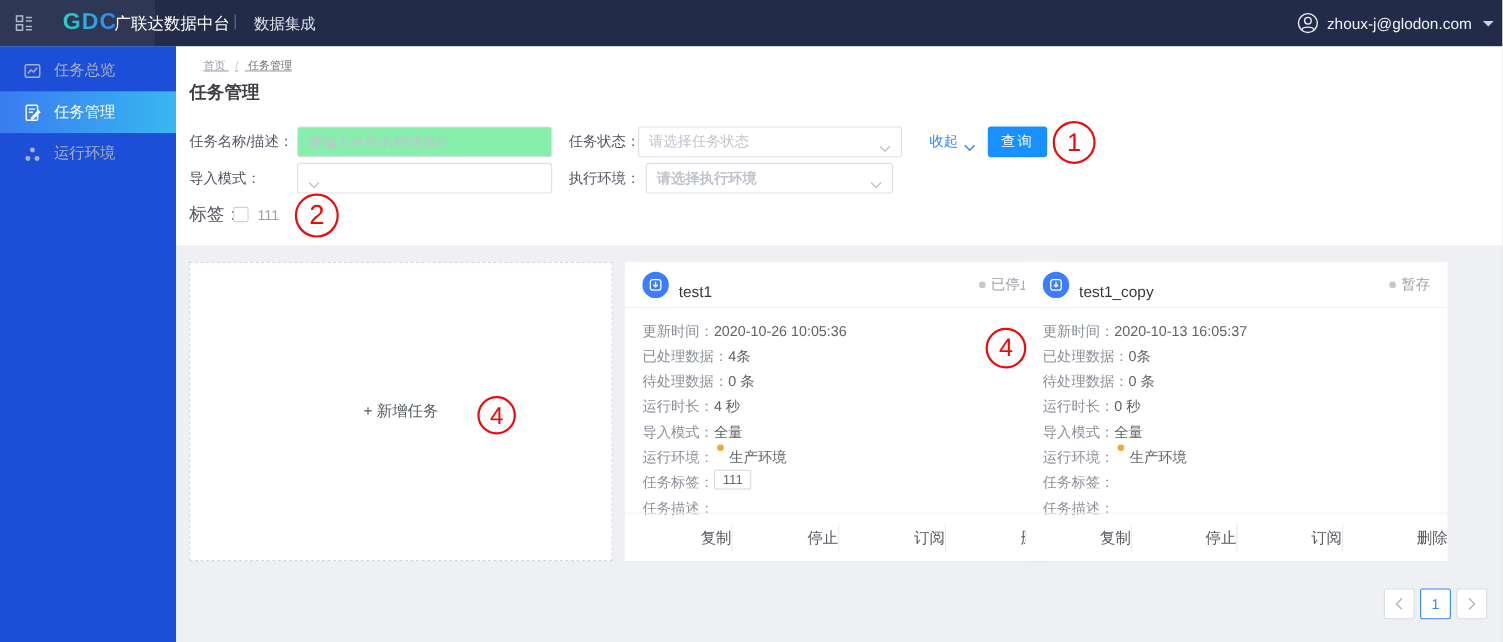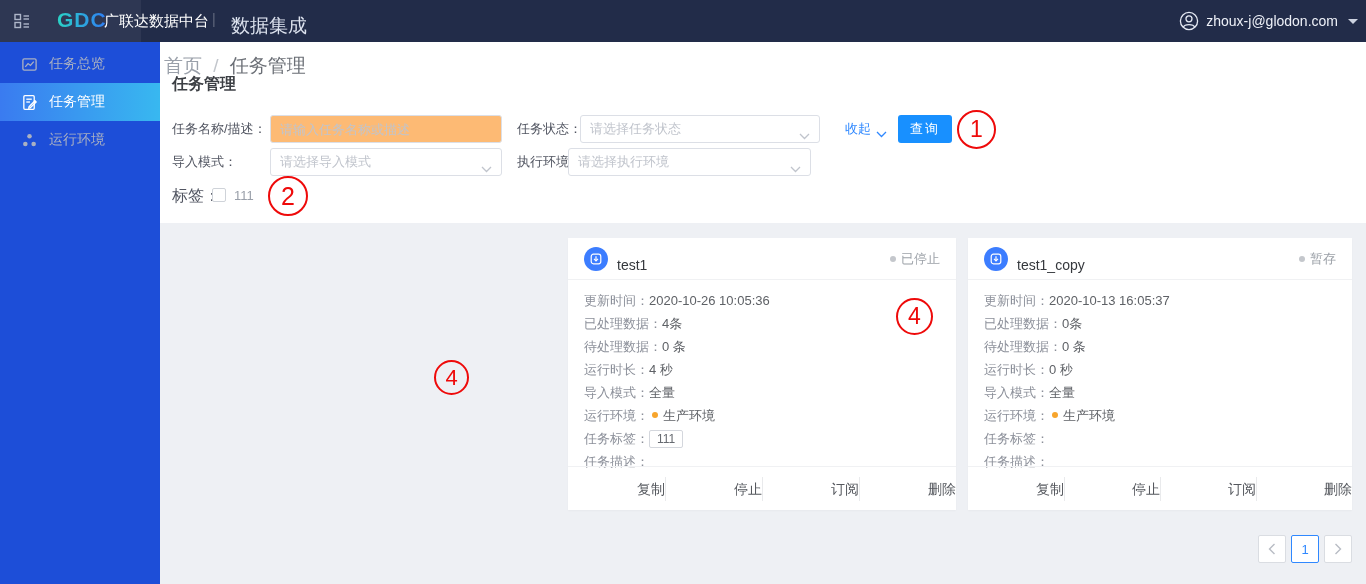--- a/index.html
+++ b/index.html
@@ -9,43 +9,43 @@
 
   
   .topbar { position:absolute; left:0; top:0; width:1366px; height:42px; background:#222c49; color:#fff; z-index:5; }
   .topbar-left-panel { position:absolute; left:0; top:0; width:141px; height:42px; background:rgba(255,255,255,0.055); }
   .collapse-btn { position:absolute; left:12px; top:11px; width:20px; height:20px; color:#aeb6c9; cursor:pointer; }
   .logo { position:absolute; left:57px; top:8px; font-size:21px; font-weight:bold; letter-spacing:1px;
           color:#2fb6e0; background:linear-gradient(90deg,#2ad3c5,#2f7cf6);
           -webkit-background-clip:text; background-clip:text; -webkit-text-fill-color:transparent; }
   .product-name { position:absolute; left:104px; top:12px; font-size:15px; color:#fff; }
   .topbar-divider { position:absolute; left:212px; top:11px; font-size:14px; color:rgba(255,255,255,0.28); }
-  .topbar-nav { position:absolute; left:231px; top:13px; font-size:19px; color:#dde3ef; cursor:pointer; }
+  .topbar-nav { position:absolute; left:231px; top:13px; font-size:14px; color:#dde3ef; cursor:pointer; }
   .topbar-user { position:absolute; right:8px; top:0; height:42px; display:flex; align-items:center; gap:7px; cursor:pointer; }
   .topbar-user .email { font-size:14px; color:#eef1f8; }
   .caret-down { width:0; height:0; border-left:5px solid transparent; border-right:5px solid transparent; border-top:5px solid #ccd2e0; margin-left:3px; }
 
   
   .sidebar { position:absolute; left:0; top:42px; width:160px; height:542px; background:#1d4ed8; padding-top:3px; }
   .side-item { height:38px; display:flex; align-items:center; padding-left:21px; gap:11px; color:#a9b0c2; font-size:14px; cursor:pointer; }
   .side-item .icn { width:17px; height:17px; flex:0 0 17px; display:flex; }
   .side-item.active { background:linear-gradient(90deg,#3a7bf0,#38b8f0); color:#ffffff; }
 
   
   .main { position:absolute; left:160px; top:42px; width:1206px; height:542px; background:#eef0f4; }
   .white-panel { position:absolute; left:0; top:0; width:1206px; height:181px; background:#ffffff; }
 
-  .breadcrumb { position:absolute; left:4px; top:11px; font-size:19px; color:#9aa0aa; }
+  .breadcrumb { position:absolute; left:25px; top:11px; font-size:10px; color:#9aa0aa;text-decoration:underline; }
   .breadcrumb .crumb-home { color:#9aa0aa; cursor:pointer; }
   .breadcrumb .crumb-sep { margin:0 6px; color:#c2c6cc; }
   .breadcrumb .crumb-cur { color:#6b6f76; }
   .page-title { position:absolute; left:12px; top:32px; font-size:16px; font-weight:700; color:#3c3f44; }
 
   .flabel { position:absolute; height:28px; line-height:28px; font-size:13px; color:#515561; }
-  .finput { position:absolute; height:28px; border:1px solid #dcdfe6; border-radius:3px; background:#fdba74;
+  .finput { position:absolute; height:28px; border:1px solid #dcdfe6; border-radius:3px; background:#86efac;
             font-size:13px; color:#333; padding:0 9px; outline:none; font-family:inherit; }
   .finput::placeholder { color:#c0c4cc; }
   .fselect { position:absolute; height:28px; border:1px solid #dcdfe6; border-radius:3px; background:#fff;
              display:flex; align-items:center; padding:0 9px; cursor:pointer; }
   .fselect .ph { font-size:13px; color:#c0c4cc; flex:1; }
   .fselect .chev { width:11px; height:7px; color:#c0c4cc; }
 
   .collapse-link { position:absolute; left:685px; top:73px; height:28px; display:flex; align-items:center; gap:5px;
                    color:#2f88ff; font-size:13px; cursor:pointer; }
   .collapse-link .chev { width:11px; height:7px; color:#2f88ff; }
@@ -54,32 +54,32 @@
 
   .tag-row-label { position:absolute; left:12px; top:144px; font-size:16px; color:#515561; height:20px; line-height:20px; }
   .checkbox { position:absolute; left:52px; top:146px; width:14px; height:14px; border:1px solid #cfd3d9; border-radius:2px; background:#fff; cursor:pointer; }
   .checkbox-label { position:absolute; left:74px; top:144px; font-size:13px; color:#9aa0aa; height:20px; line-height:20px; }
 
   
   .card { position:absolute; top:196px; height:272px; background:#fff; box-shadow:0 1px 2px rgba(0,0,0,0.03); }
   .card-add { left:12px; width:385px; border:1px dashed #d7d9de; display:flex; align-items:center; justify-content:center;
               color:#5a5e66; font-size:14px; cursor:pointer; }
   .card-t1 { left:408px; width:388px; }
-  .card-t2 { left:808px; width:384px; }
+  .card-t2 { left:772px; width:384px; }
 
   .task-header { height:42px; display:flex; align-items:center; padding:0 16px; border-bottom:1px solid #f0f1f3; }
   .task-icon { width:24px; height:24px; border-radius:50%; background:#3c7dff; display:flex; align-items:center; justify-content:center; margin-right:9px; }
   .task-title { font-size:14px; color:#35383d;margin-top:12px; }
   .task-status { margin-left:auto; font-size:13px; color:#9ca1a8; display:flex; align-items:center; gap:5px; }
   .dot { width:6px; height:6px; border-radius:50%; display:inline-block; }
   .dot-gray { background:#c4c7cc; }
   .dot-orange { background:#f7a52d; margin:0 5px 1px 3px; }
 
   .task-body { padding:9px 16px 0; font-size:13px; }
-  .task-row { height:23px; line-height:23px; display:flex; align-items:center; white-space:pre; }
+  .task-row { height:23px; line-height:23px; display:flex; white-space:pre; }
   .task-row .lbl { color:#8b8f99; }
   .task-row .val { color:#5e6166; }
   .tag-chip { display:inline-block; border:1px solid #d4d7dd; border-radius:2px; padding:0 7px; height:18px;
               line-height:17px; font-size:12px; color:#666a70; background:#fff; }
 
   .task-footer { position:absolute; left:0; right:0; bottom:0; height:44px; border-top:1px solid #f0f1f3; display:flex; }
   .task-action { flex:1; text-align:right; line-height:44px; font-size:14px; color:#55585e; cursor:pointer; position:relative; }
   .task-action + .task-action::before { content:""; position:absolute; left:0; top:10px; width:1px; height:24px; background:#e9eaec; }
 
   
@@ -191,41 +191,43 @@
       <span class="chev">
         <svg viewBox="0 0 11 7" fill="none" stroke="currentColor" stroke-width="1.3">
             <polyline points="1,1 5.5,5.5 10,1"></polyline>
           </svg>
       </span>
     </div>
     <button class="search-btn">查询</button>
 
     <div class="flabel" style="left:12px; top:106px;">导入模式：</div>
     <div class="fselect" style="left:110px; top:106px; width:232px;">
-      <span class="ph">请选择导入模式</span>
       <span class="chev">
         <svg viewBox="0 0 11 7" fill="none" stroke="currentColor" stroke-width="1.3">
             <polyline points="1,1 5.5,5.5 10,1"></polyline>
           </svg>
       </span>
     </div>
     <div class="flabel" style="left:357px; top:106px;">执行环境：</div>
-    <div class="fselect" style="left:408px; top:106px; width:243px;">
+    <div class="fselect" style="left:427px; top:106px; width:225px;font-weight:bold;">
       <span class="ph">请选择执行环境</span>
       <span class="chev">
         <svg viewBox="0 0 11 7" fill="none" stroke="currentColor" stroke-width="1.3">
             <polyline points="1,1 5.5,5.5 10,1"></polyline>
           </svg>
       </span>
     </div>
 
     <div class="tag-row-label">标签：</div>
     <span class="checkbox"></span>
     <div class="checkbox-label">111</div>
 
+    <div class="card card-add">
+      <span>+ 新增任务</span>
+    </div>
 
     <div class="card card-t1">
       <div class="task-header">
         <span class="task-icon">
           <svg viewBox="0 0 14 14" width="14" height="14" fill="none" stroke="#fff" stroke-width="1.2">
             <rect x="2.2" y="2.2" width="9.6" height="9.6" rx="2.2"></rect>
             <line x1="7" y1="4.2" x2="7" y2="8.6"></line>
               <polyline points="5,6.8 7,8.8 9,6.8"></polyline>
           </svg>
         </span>

